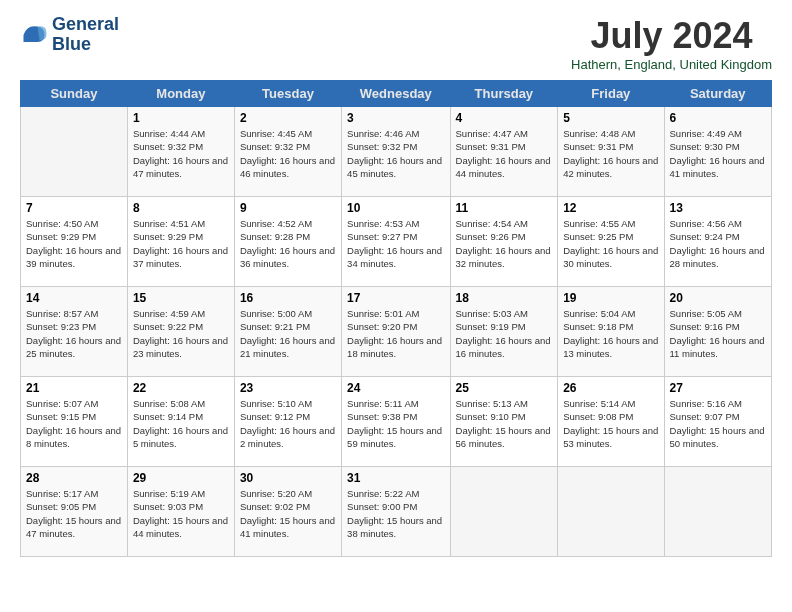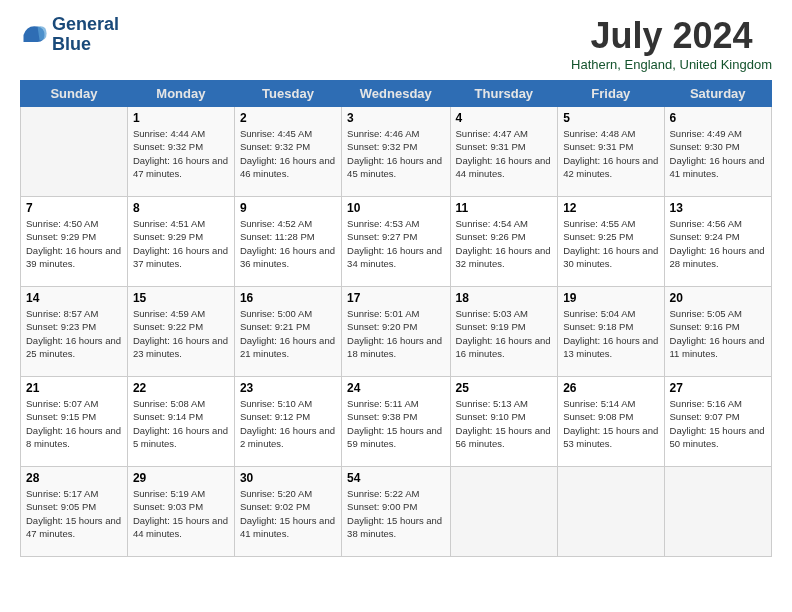--- a/index.html
+++ b/index.html
@@ -187,21 +187,21 @@
           <td>
             <span class="day-number">8</span>
             <div class="day-info">Sunrise: 4:51 AM
 Sunset: 9:29 PM
 Daylight: 16 hours
 and 37 minutes.</div>
           </td>
           <td>
             <span class="day-number">9</span>
             <div class="day-info">Sunrise: 4:52 AM
-Sunset: 11:28 PM
+Sunset: 9:28 PM
 Daylight: 16 hours
 and 36 minutes.</div>
           </td>
           <td>
             <span class="day-number">10</span>
             <div class="day-info">Sunrise: 4:53 AM
 Sunset: 9:27 PM
 Daylight: 16 hours
 and 34 minutes.</div>
           </td>
@@ -345,21 +345,21 @@
 and 44 minutes.</div>
           </td>
           <td>
             <span class="day-number">30</span>
             <div class="day-info">Sunrise: 5:20 AM
 Sunset: 9:02 PM
 Daylight: 15 hours
 and 41 minutes.</div>
           </td>
           <td>
-            <span class="day-number">54</span>
+            <span class="day-number">31</span>
             <div class="day-info">Sunrise: 5:22 AM
 Sunset: 9:00 PM
 Daylight: 15 hours
 and 38 minutes.</div>
           </td>
           <td class="empty-cell"></td>
           <td class="empty-cell"></td>
           <td class="empty-cell"></td>
         </tr>
       </tbody>

